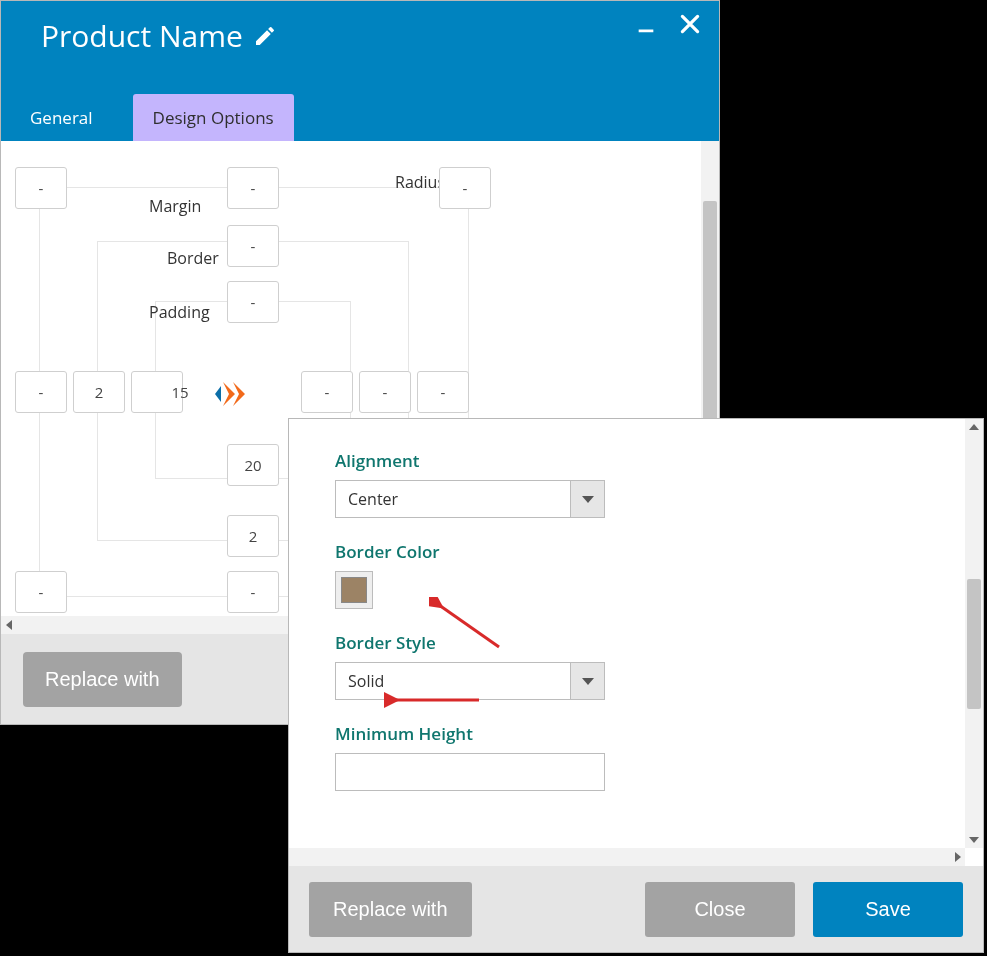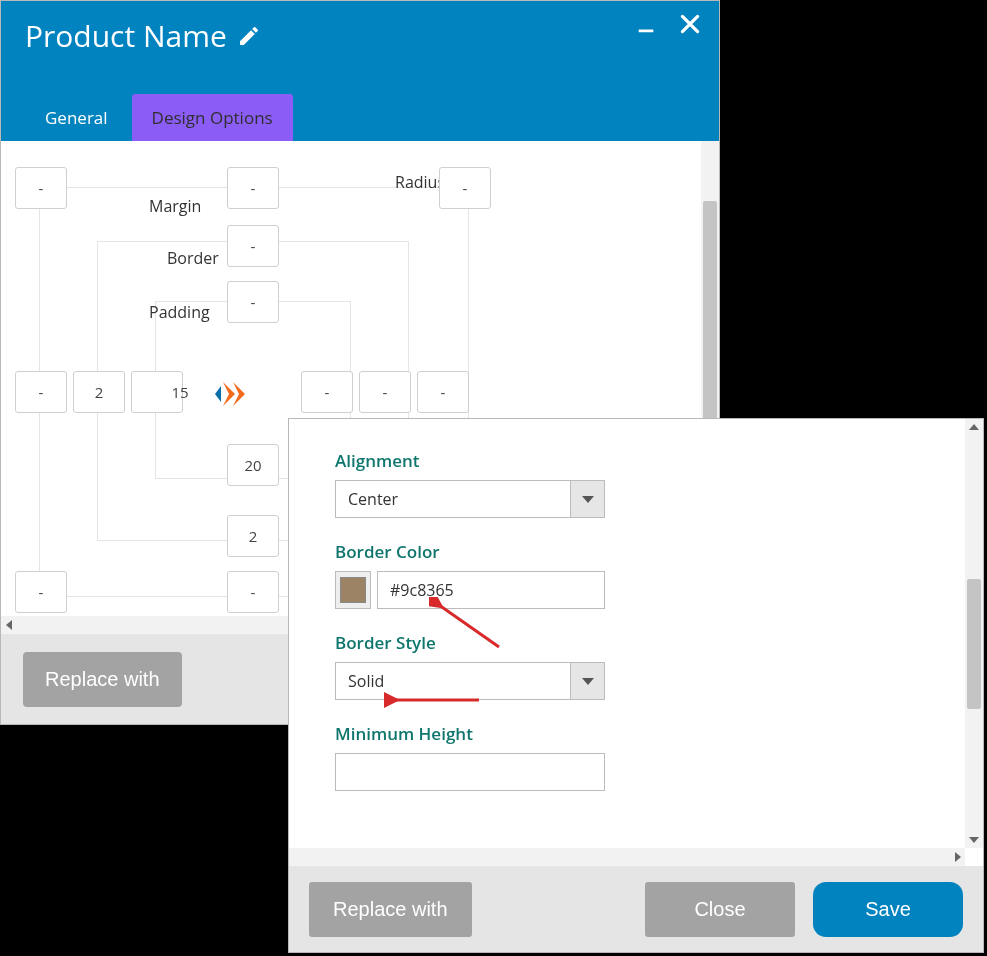--- a/index.html
+++ b/index.html
@@ -2,29 +2,29 @@
 <html><head>
 <meta charset="utf-8">
 <style>
   * { box-sizing: border-box; }
   html, body { margin:0; padding:0; font-family: "Segoe UI", "Open Sans", Arial, sans-serif; }
   .stage { position:relative; width:987px; height:956px; background:#000; overflow:hidden; }
 
   
   .back-dialog { position:absolute; left:0; top:0; width:720px; height:725px; background:#fff; border:1px solid #b8b8b8; }
   .back-header { background:#0083bf; height:140px; position:relative; color:#fff; }
-  .back-title-row { display:flex; align-items:center; gap:10px; padding:14px 24px 0 24px; font-size:30px; font-weight:400;}
+  .back-title-row { display:flex; align-items:center; gap:10px; padding:14px 24px 0 24px; font-size:30px; font-weight:400;margin-left:16px;}
   .edit-icon svg { display:block; }
   .win-controls { position:absolute; right:16px; top:10px; display:flex; gap:20px; align-items:center; }
   .win-controls svg { display:block; }
   .win-btn { cursor:pointer; }
-  .tab-strip { position:absolute; left:24px; bottom:0; display:flex; gap:4px; }
+  .tab-strip { position:absolute; left:9px; bottom:0; display:flex; gap:20px; }
   .tab { padding:12px 20px 12px 20px; font-size:17px; cursor:pointer; }
   .tab-general { color:#fff; }
-  .tab-design  { background:#8b5cf6; color:#2f2f2f; border-radius:3px 3px 0 0; }
+  .tab-design  { background:#c4b5fd; color:#2f2f2f; border-radius:3px 3px 0 0; }
 
   .back-body { position:absolute; left:0; top:140px; right:0; bottom:0; display:flex; flex-direction:column; }
   .box-model-wrap { flex:1; position:relative; overflow:hidden; }
   .box-model-scroll { position:absolute; right:0; top:0; width:18px; height:100%; background:#f2f2f2; }
   .box-model-scroll .thumb { position:absolute; right:2px; top:60px; width:14px; height:260px; background:#c4c4c4; border-radius:2px; }
   .hscroll-bottom { height:18px; background:#f2f2f2; position:relative; }
   .hscroll-bottom .lefttri, .hscroll-bottom .righttri { position:absolute; top:4px; width:0;height:0;border-top:5px solid transparent;border-bottom:5px solid transparent; }
   .hscroll-bottom .lefttri { left:5px; border-right:6px solid #666; }
   .hscroll-bottom .righttri { right:5px; border-left:6px solid #666; }
   .back-footer { height:90px; background:#e5e5e5; display:flex; align-items:center; padding-left:22px; }
@@ -46,21 +46,21 @@
   .front-vscroll { width:18px; background:#f2f2f2; position:relative; }
   .front-vscroll .thumb { position:absolute; right:2px; top:160px; width:14px; height:130px; background:#c4c4c4; border-radius:2px; }
   .front-vscroll .uptri, .front-vscroll .dntri { position:absolute; left:4px; width:0;height:0;border-left:5px solid transparent;border-right:5px solid transparent; }
   .front-vscroll .uptri { top:5px; border-bottom:6px solid #666; }
   .front-vscroll .dntri { bottom:5px; border-top:6px solid #666; }
   .front-hscroll { height:18px; background:#f2f2f2; margin-right:18px; position:relative; }
   .front-hscroll .righttri { position:absolute; right:4px; top:4px; width:0;height:0;border-top:5px solid transparent;border-bottom:5px solid transparent;border-left:6px solid #666;}
   .front-footer { height:86px; background:#e5e5e5; display:flex; align-items:center; gap:18px; padding:0 20px; }
   .front-footer .spacer { flex:1; }
   .btn-grey { background:#a3a3a3; color:#fff; font-size:20px; padding:16px 24px; border-radius:3px; border:none; cursor:pointer; min-width:150px;}
-  .btn-blue { background:#0083bf; color:#fff; font-size:20px; padding:16px 8px; border-radius:13px; border:none; cursor:pointer; min-width:150px;}
+  .btn-blue { background:#0083bf; color:#fff; font-size:20px; padding:16px 8px; border-radius:3px; border:none; cursor:pointer; min-width:150px;}
 
   .field-group { display:flex; flex-direction:column; gap:8px; }
   .field-label { font-size:17px; font-weight:600; color:#0f766e; }
   .select-box { display:flex; width:270px; height:38px; }
   .select-box .sel-value { flex:1; border:1px solid #bcbcbc; background:#fff; display:flex; align-items:center; padding:0 12px; font-size:16px; color:#333; }
   .select-box .sel-btn { width:34px; border:1px solid #bcbcbc; border-left:none; background:#e6e6e6; display:flex; align-items:center; justify-content:center; cursor:pointer;}
   .select-box .sel-btn .tri { width:0;height:0;border-left:6px solid transparent;border-right:6px solid transparent;border-top:7px solid #555;}
   .color-row { display:flex; width:270px; height:38px; gap:6px; }
   .swatch-outer { width:38px; height:38px; border:1px solid #bcbcbc; background:#eee; display:flex; align-items:center; justify-content:center;}
   .swatch-inner { width:26px; height:26px; border:1px solid #888; }
@@ -193,21 +193,20 @@
               </div>
           </div>
         </div>
 
         <div class="field-group">
           <span class="field-label">Border Color</span>
           <div class="color-row">
             <div class="swatch-outer">
               <div class="swatch-inner" id="color-swatch" style="background: rgb(156, 131, 101);"></div>
             </div>
-            <input class="text-input" value="#9c8365" style="">
           </div>
         </div>
 
         <div class="field-group">
           <span class="field-label">Border Style</span>
           <div class="select-box">
             <div class="sel-value">Solid</div>
             <div class="sel-btn">
                 <div class="tri"></div>
               </div>

